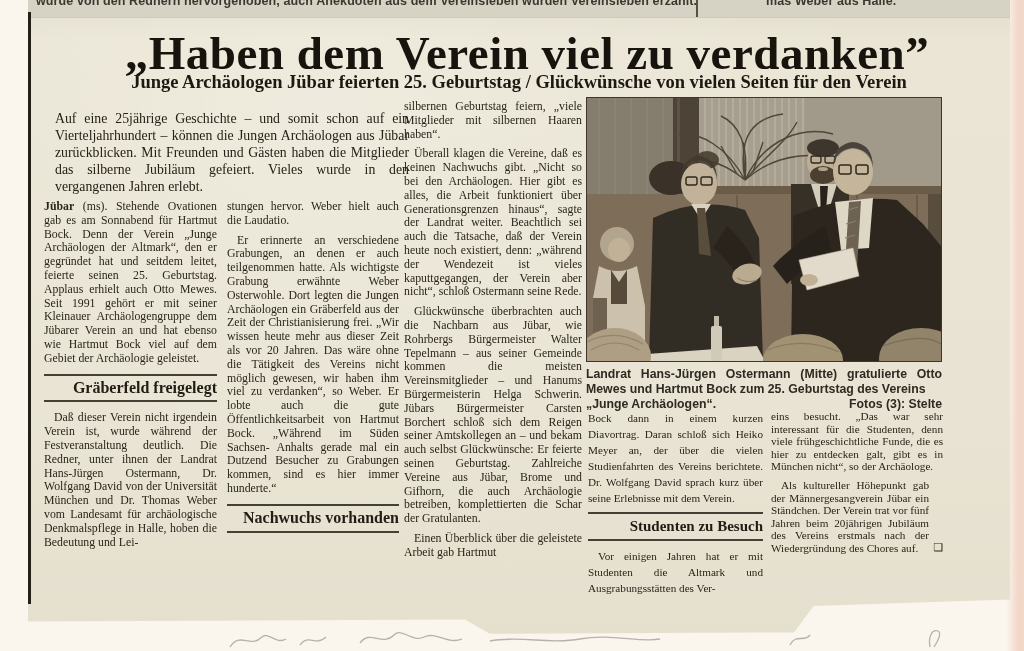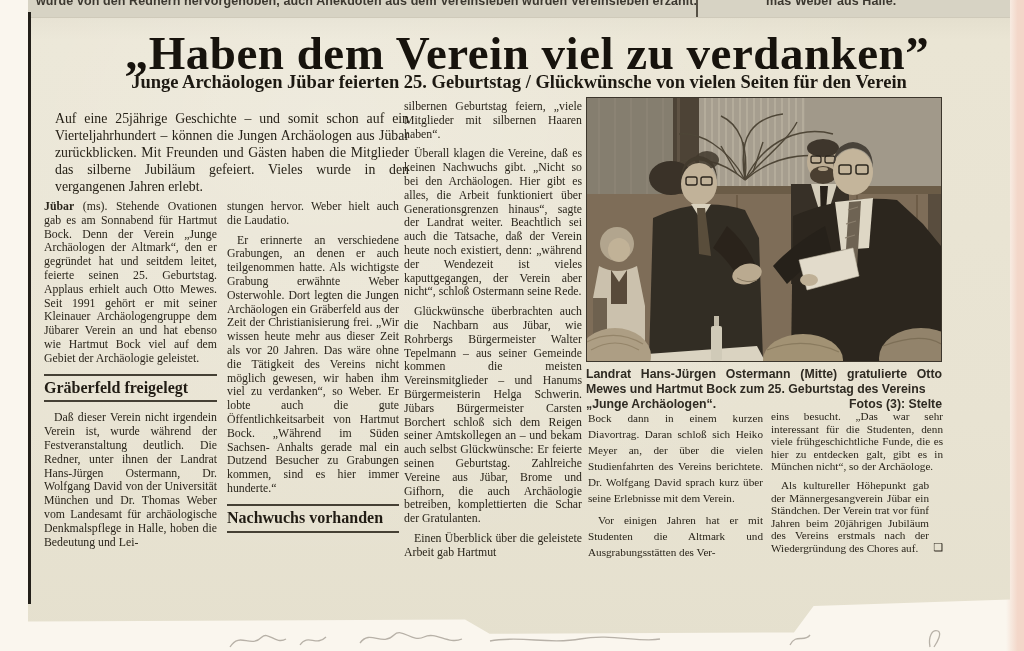--- a/index.html
+++ b/index.html
@@ -52,21 +52,21 @@
   }
   .col p{margin:0 0 6px 0;}
   .col p.ind{text-indent:10px;}
   .bold-lead{font-weight:bold;}
   .col1{left:16px;top:200px;width:173px;height:418px;}
   .col2{left:199px;top:200px;width:172px;height:418px;}
   .col3{left:376px;top:100px;width:178px;height:518px;}
   .col4{left:560px;top:410px;width:175px;height:212px;font-size:11.2px;line-height:16px;}
   .col5{left:743px;top:410px;width:172px;height:190px;font-size:11.2px;line-height:12.6px;}
   .colhead{
-    font-size:16px;font-weight:bold;text-align:left;color:#211c14;
+    font-size:16px;font-weight:bold;text-align:right;color:#211c14;
     border-top:2px solid rgba(40,35,25,0.85);border-bottom:2px solid rgba(40,35,25,0.85);
     padding:5px 0 6px 0;margin:8px 0 9px 0;
   }
   .col4 .colhead{font-size:15px;padding:4px 0 5px 0;margin:6px 0 7px 0;}
   .photo{
     position:absolute;left:558px;top:97px;width:356px;height:265px;margin:0;
     border:1px solid #3c362c;box-sizing:border-box;background:#978f80;overflow:hidden;
   }
   .photo svg{display:block;width:100%;height:100%;}
   .caption{
@@ -218,20 +218,21 @@
   <figcaption class="caption">
     <div class="cap-body">Landrat Hans-Jürgen Ostermann (Mitte) gratulierte Otto Mewes und Hartmut Bock zum 25. Geburtstag des Vereins</div>
     <div class="cap-last">
       <span>„Junge Archäologen“.</span>
       <span>Fotos (3): Stelte</span>
     </div>
   </figcaption>
 
   <div class="col col4">
     <p>Bock dann in einem kurzen Diavortrag. Daran schloß sich Heiko Meyer an, der über die vielen Studienfahrten des Vereins berichtete. Dr. Wolfgang David sprach kurz über seine Erlebnisse mit dem Verein.</p>
+    <div class="colhead">Studenten zu Besuch</div>
     <p class="ind">Vor einigen Jahren hat er mit Studenten die Altmark und Ausgrabungsstätten des Ver-</p>
   </div>
 
   <div class="col col5">
     <p>eins besucht. „Das war sehr interessant für die Studenten, denn viele frühgeschichtliche Funde, die es hier zu entdecken galt, gibt es in München nicht“, so der Archäologe.</p>
     <p class="ind c5p2"><span>Als kultureller Höhepunkt gab der Männergesangverein Jübar ein Ständchen. Der Verein trat vor fünf Jahren beim 20jährigen Jubiläum des Vereins erstmals nach der Wiedergründung des Chores auf.</span><span class="endmark">❏</span></p>
   </div>
 
 </div>
 

